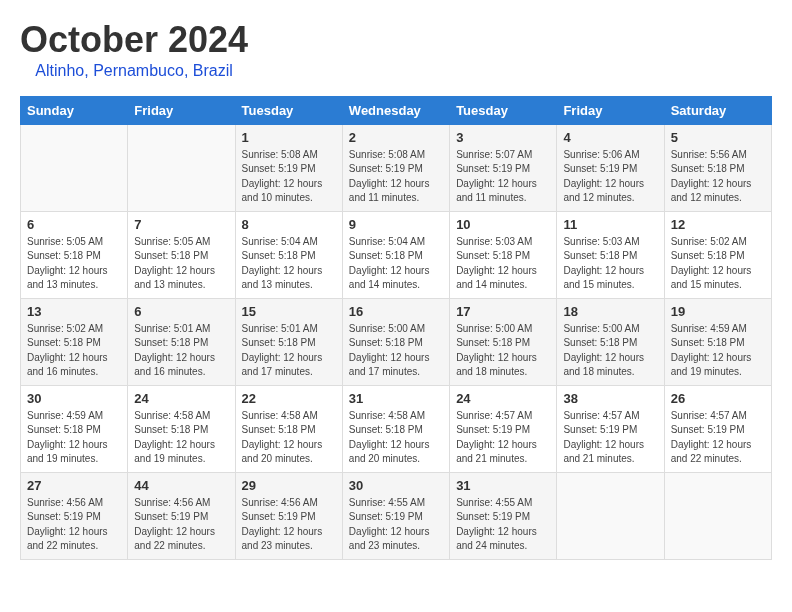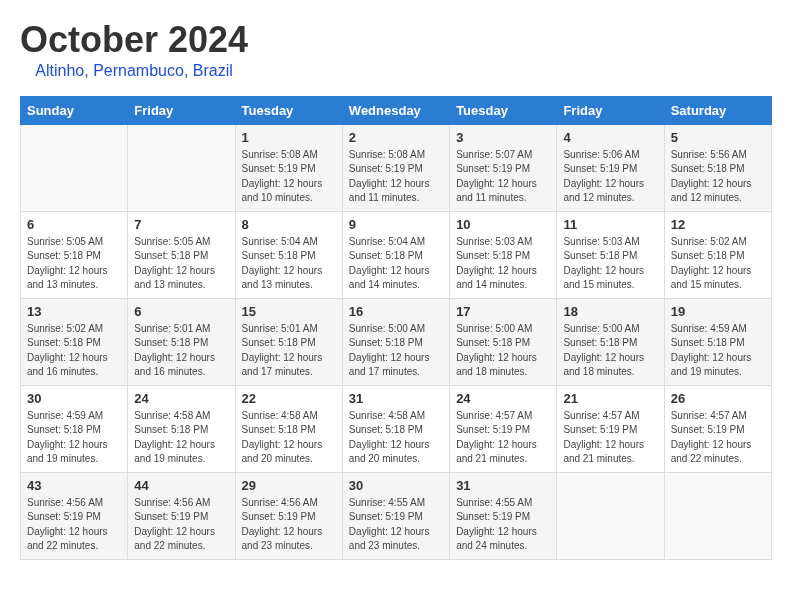--- a/index.html
+++ b/index.html
@@ -265,35 +265,35 @@
 Sunset: 5:18 PM
 Daylight: 12 hours and 20 minutes.</div>
         </td>
         <td>
           <span class="day-number">24</span>
           <div class="day-info">Sunrise: 4:57 AM
 Sunset: 5:19 PM
 Daylight: 12 hours and 21 minutes.</div>
         </td>
         <td>
-          <span class="day-number">21</span>
+          <span class="day-number">38</span>
           <div class="day-info">Sunrise: 4:57 AM
 Sunset: 5:19 PM
 Daylight: 12 hours and 21 minutes.</div>
         </td>
         <td>
           <span class="day-number">26</span>
           <div class="day-info">Sunrise: 4:57 AM
 Sunset: 5:19 PM
 Daylight: 12 hours and 22 minutes.</div>
         </td>
       </tr>
       <tr>
         <td>
-          <span class="day-number">43</span>
+          <span class="day-number">27</span>
           <div class="day-info">Sunrise: 4:56 AM
 Sunset: 5:19 PM
 Daylight: 12 hours and 22 minutes.</div>
         </td>
         <td>
           <span class="day-number">44</span>
           <div class="day-info">Sunrise: 4:56 AM
 Sunset: 5:19 PM
 Daylight: 12 hours and 22 minutes.</div>
         </td>

